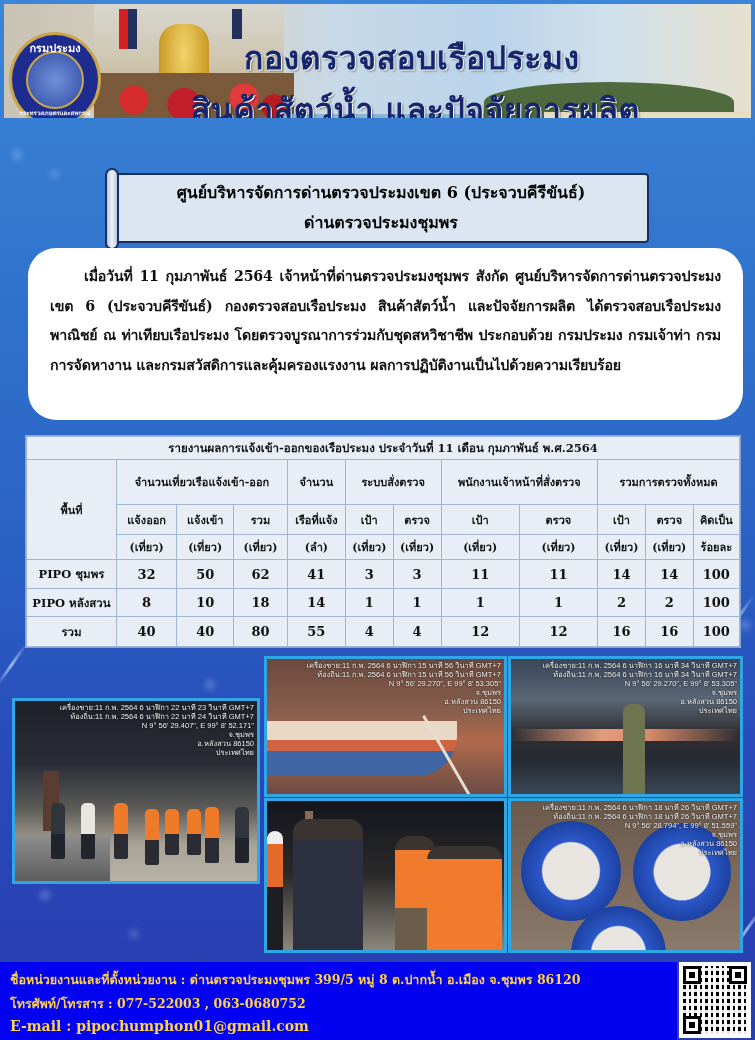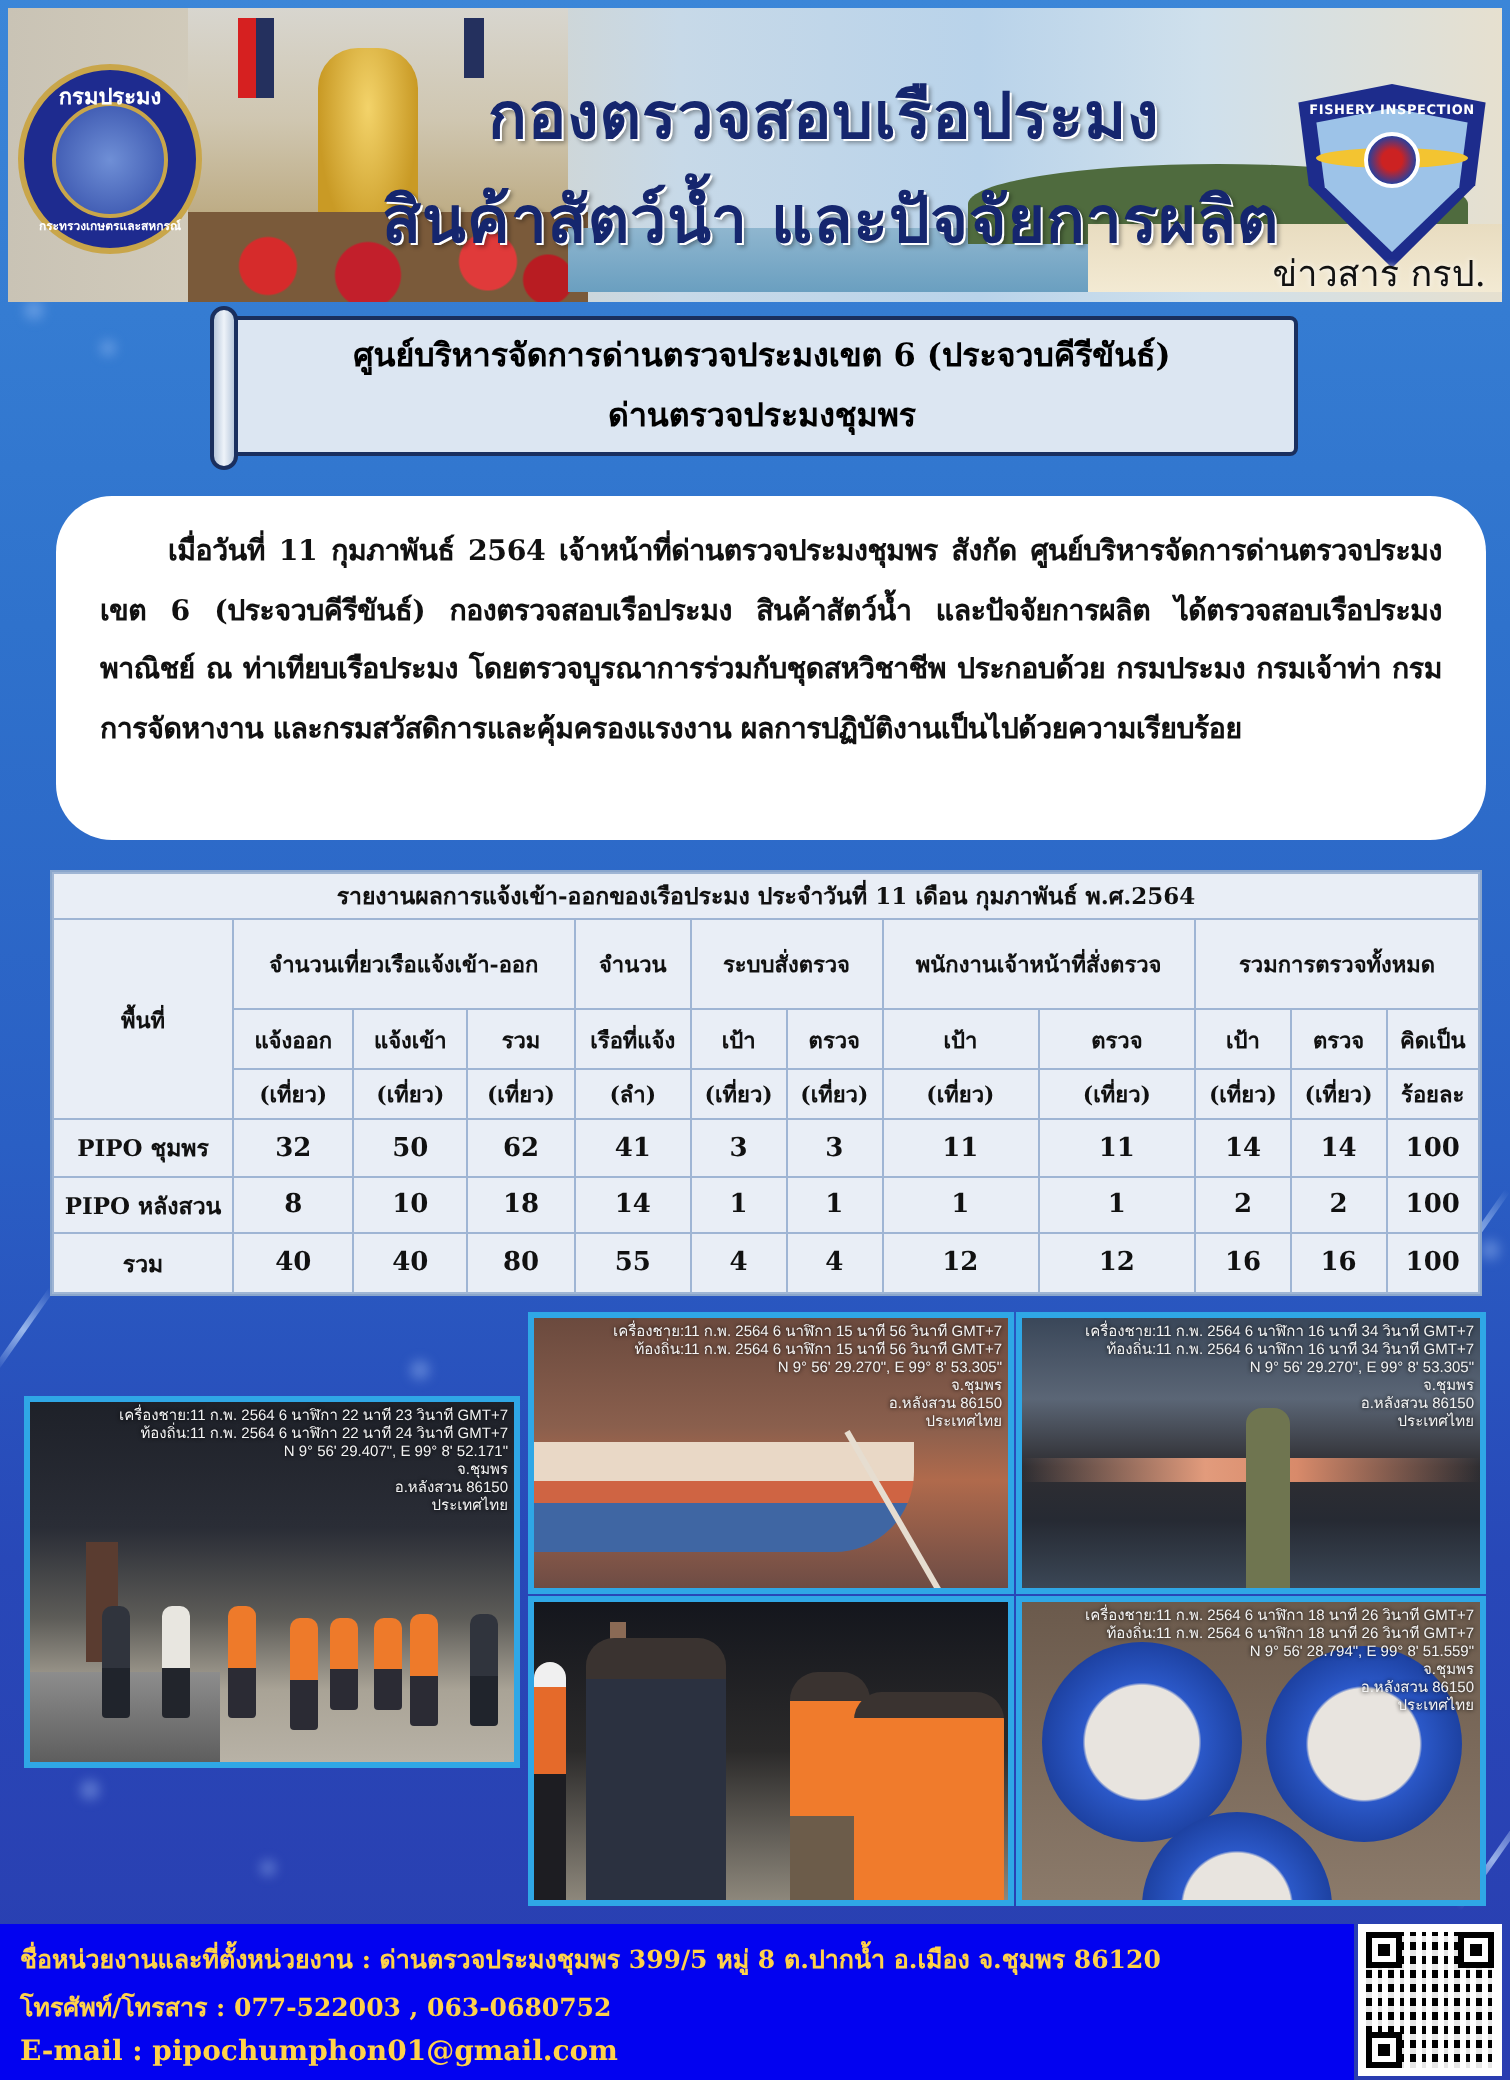--- a/index.html
+++ b/index.html
@@ -7,21 +7,21 @@
   body {
     font-family: "DejaVu Sans", sans-serif;
     background: linear-gradient(180deg, #3b86d8 0%, #2f72cc 30%, #2a5fc4 55%, #2848b8 75%, #2a3db0 100%);
     position: relative;
   }
   .bokeh { position: absolute; border-radius: 50%; background: rgba(180,210,255,0.35); filter: blur(3px); }
   .streak { position: absolute; width: 3px; background: linear-gradient(180deg, rgba(255,255,255,0), rgba(200,225,255,0.7), rgba(255,255,255,0)); transform: rotate(35deg); }
 
   
   .banner {
-    position: absolute; left: 4px; top: 4px; width: 747px; height: 147px;
+    position: absolute; left: 4px; top: 4px; width: 747px; height: 114px;
     background: linear-gradient(90deg, #c9c3b5 0%, #d9d2c0 25%, #c7d9e8 45%, #b9d3ea 65%, #cfe0ec 80%, #e6e0cf 100%);
     overflow: hidden;
   }
   .banner .statue-area {
     position: absolute; left: 90px; top: 0; width: 190px; height: 142px;
     background: linear-gradient(180deg, #d8d6cf 0%, #cfc6b0 40%, #bfae88 70%, #9c8656 100%);
   }
   .banner .statue {
     position: absolute; left: 155px; top: 20px; width: 50px; height: 100px;
     background: radial-gradient(ellipse at 50% 30%, #f3d36a, #c99a25 70%);
@@ -98,21 +98,21 @@
     position: absolute; left: 14px; top: 32px; width: 76px; height: 10px;
     background: #f3c431; border-radius: 50%;
   }
   .badge-text-top {
     position: absolute; left: 0; top: 9px; width: 100%; text-align: center;
     font-size: 6.5px; font-weight: bold; color: #fff; letter-spacing: 0.3px;
   }
 
   
   .scroll {
-    position: absolute; left: 105px; top: 153px; width: 547px; height: 82px; padding-left: 20px;
+    position: absolute; left: 105px; top: 168px; width: 547px; height: 82px; padding-left: 20px;
   }
   .scroll-body {
     position: absolute; left: 8px; top: 5px; width: 536px; height: 70px;
     background: #dce6f2; border: 2px solid #1a2f5e; border-radius: 4px;
     display: flex; flex-direction: column; align-items: center; justify-content: center;
   }
   .scroll-roll {
     position: absolute; left: 0; top: 0; width: 14px; height: 82px;
     background: linear-gradient(90deg, #b8c8dc, #eef3f9, #b8c8dc);
     border: 2px solid #1a2f5e; border-radius: 7px;
@@ -239,26 +239,20 @@
 
   <div class="seal">
     <div class="seal-text-top">กรมประมง</div>
     <div class="seal-inner"></div>
     <div class="seal-text-bottom">กระทรวงเกษตรและสหกรณ์</div>
   </div>
 
   <div class="title-line title-1">กองตรวจสอบเรือประมง</div>
   <div class="title-line title-2">สินค้าสัตว์น้ำ และปัจจัยการผลิต</div>
 
-  <div class="badge">
-    <div class="badge-inner"></div>
-    <div class="badge-wings"></div>
-    <div class="badge-emblem"></div>
-    <div class="badge-text-top">FISHERY INSPECTION</div>
-  </div>
 
   <div class="news-label">ข่าวสาร กรป.</div>
 </div>
 
 <div class="scroll">
   <div class="scroll-body">
     <div class="scroll-line">ศูนย์บริหารจัดการด่านตรวจประมงเขต 6 (ประจวบคีรีขันธ์)</div>
     <div class="scroll-line">ด่านตรวจประมงชุมพร</div>
   </div>
   <div class="scroll-roll"></div>

